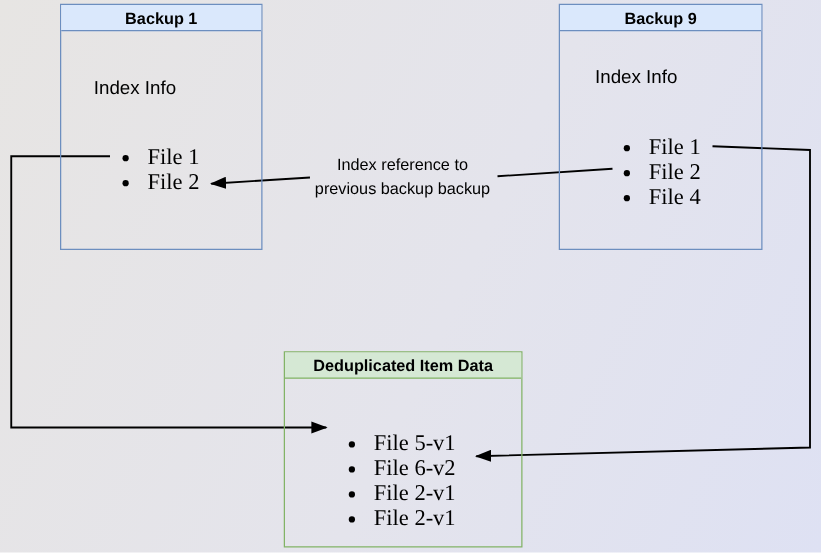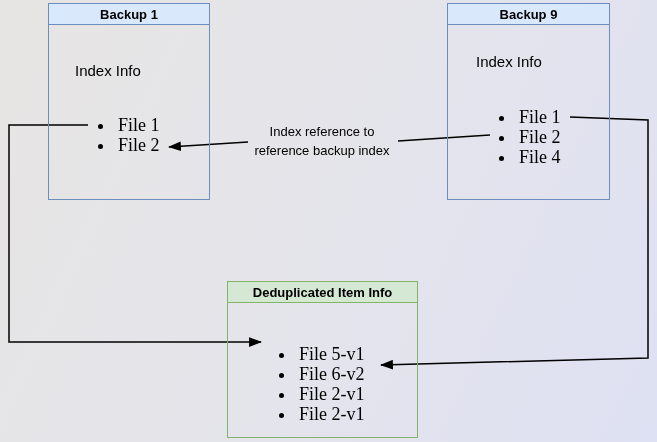--- a/index.html
+++ b/index.html
@@ -79,30 +79,30 @@
       <ul class="files" style="left:51px; top:82px;">
         <li>File 1</li>
         <li>File 2</li>
         <li>File 4</li>
       </ul>
     </div>
   </div>
 
   <div class="box green" style="left:227px; top:281px; width:191px; height:157px;">
     <div class="box-header">
-      <span>Deduplicated Item Info</span>
+      <span>Deduplicated Item Data</span>
     </div>
     <div class="box-body">
       <ul class="files" style="left:51px; top:41px;">
         <li>File 5-v1</li>
         <li>File 6-v2</li>
         <li>File 2-v1</li>
         <li>File 2-v1</li>
       </ul>
     </div>
   </div>
 
   <div class="edge-label">
     <div>Index reference to</div>
-    <div>reference backup index</div>
+    <div>previous backup backup</div>
   </div>
 
 </div>
 
 </body></html>

